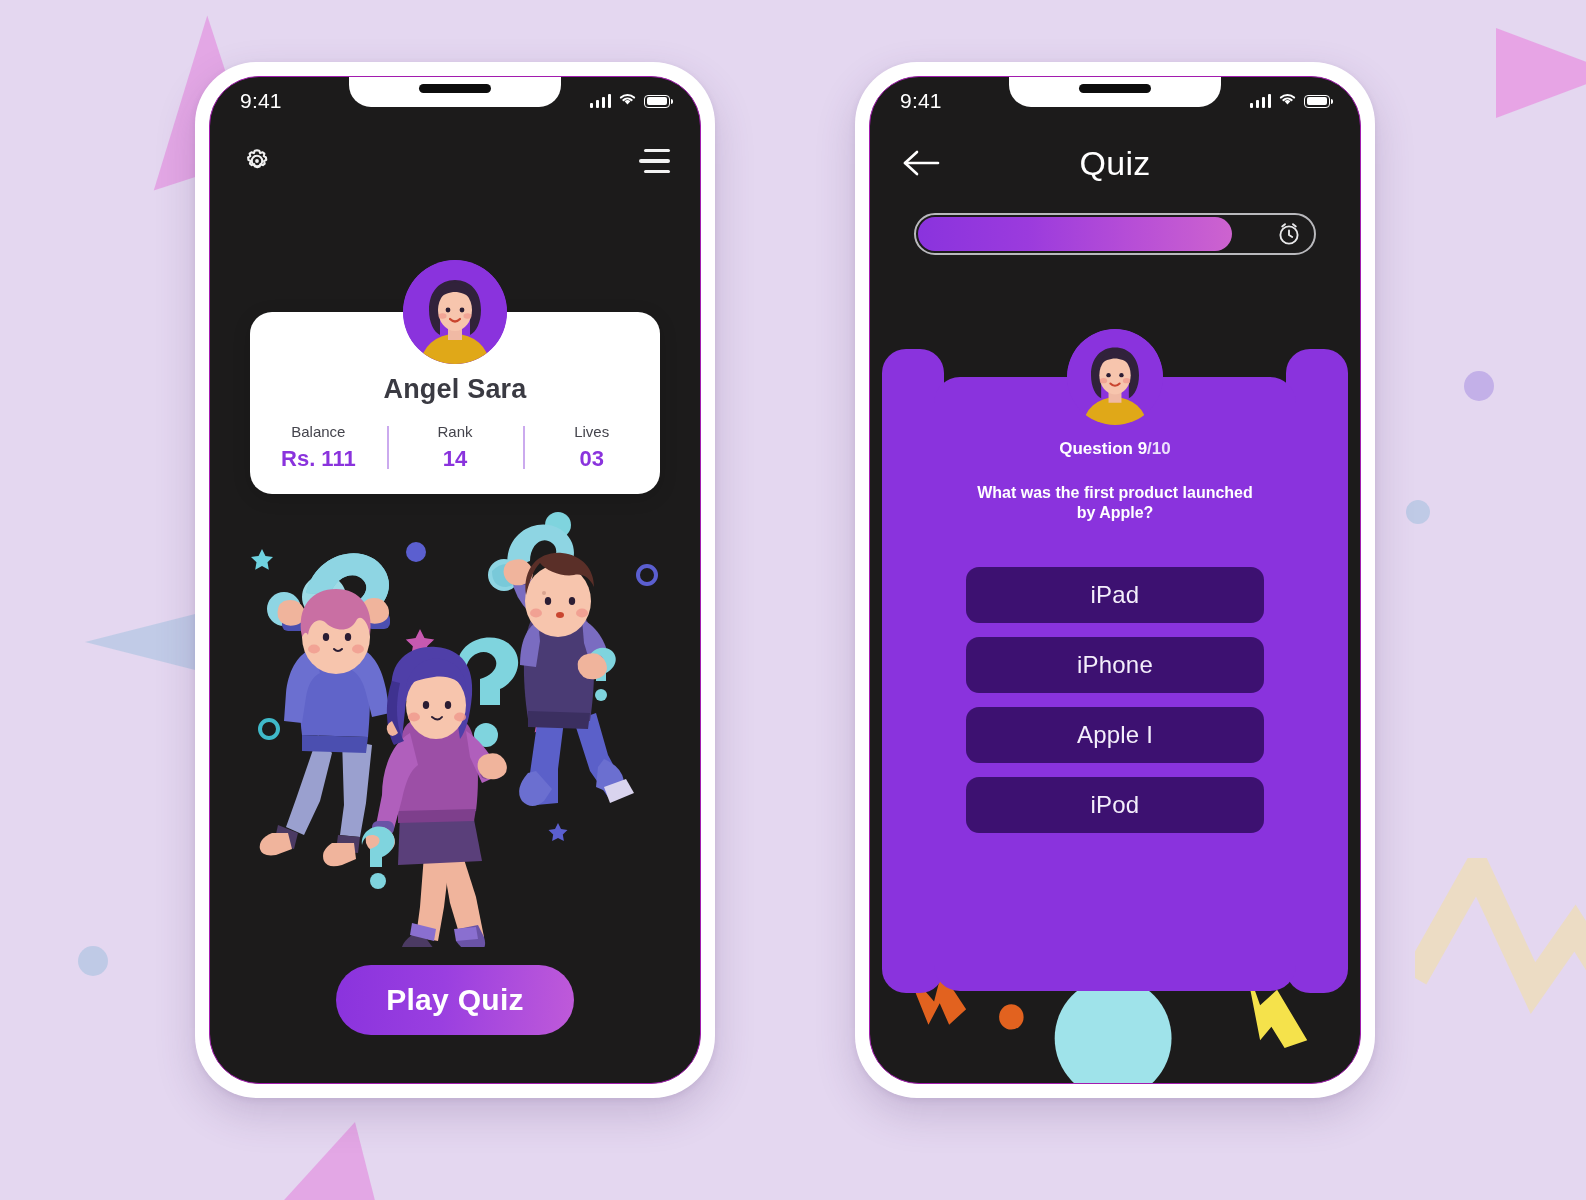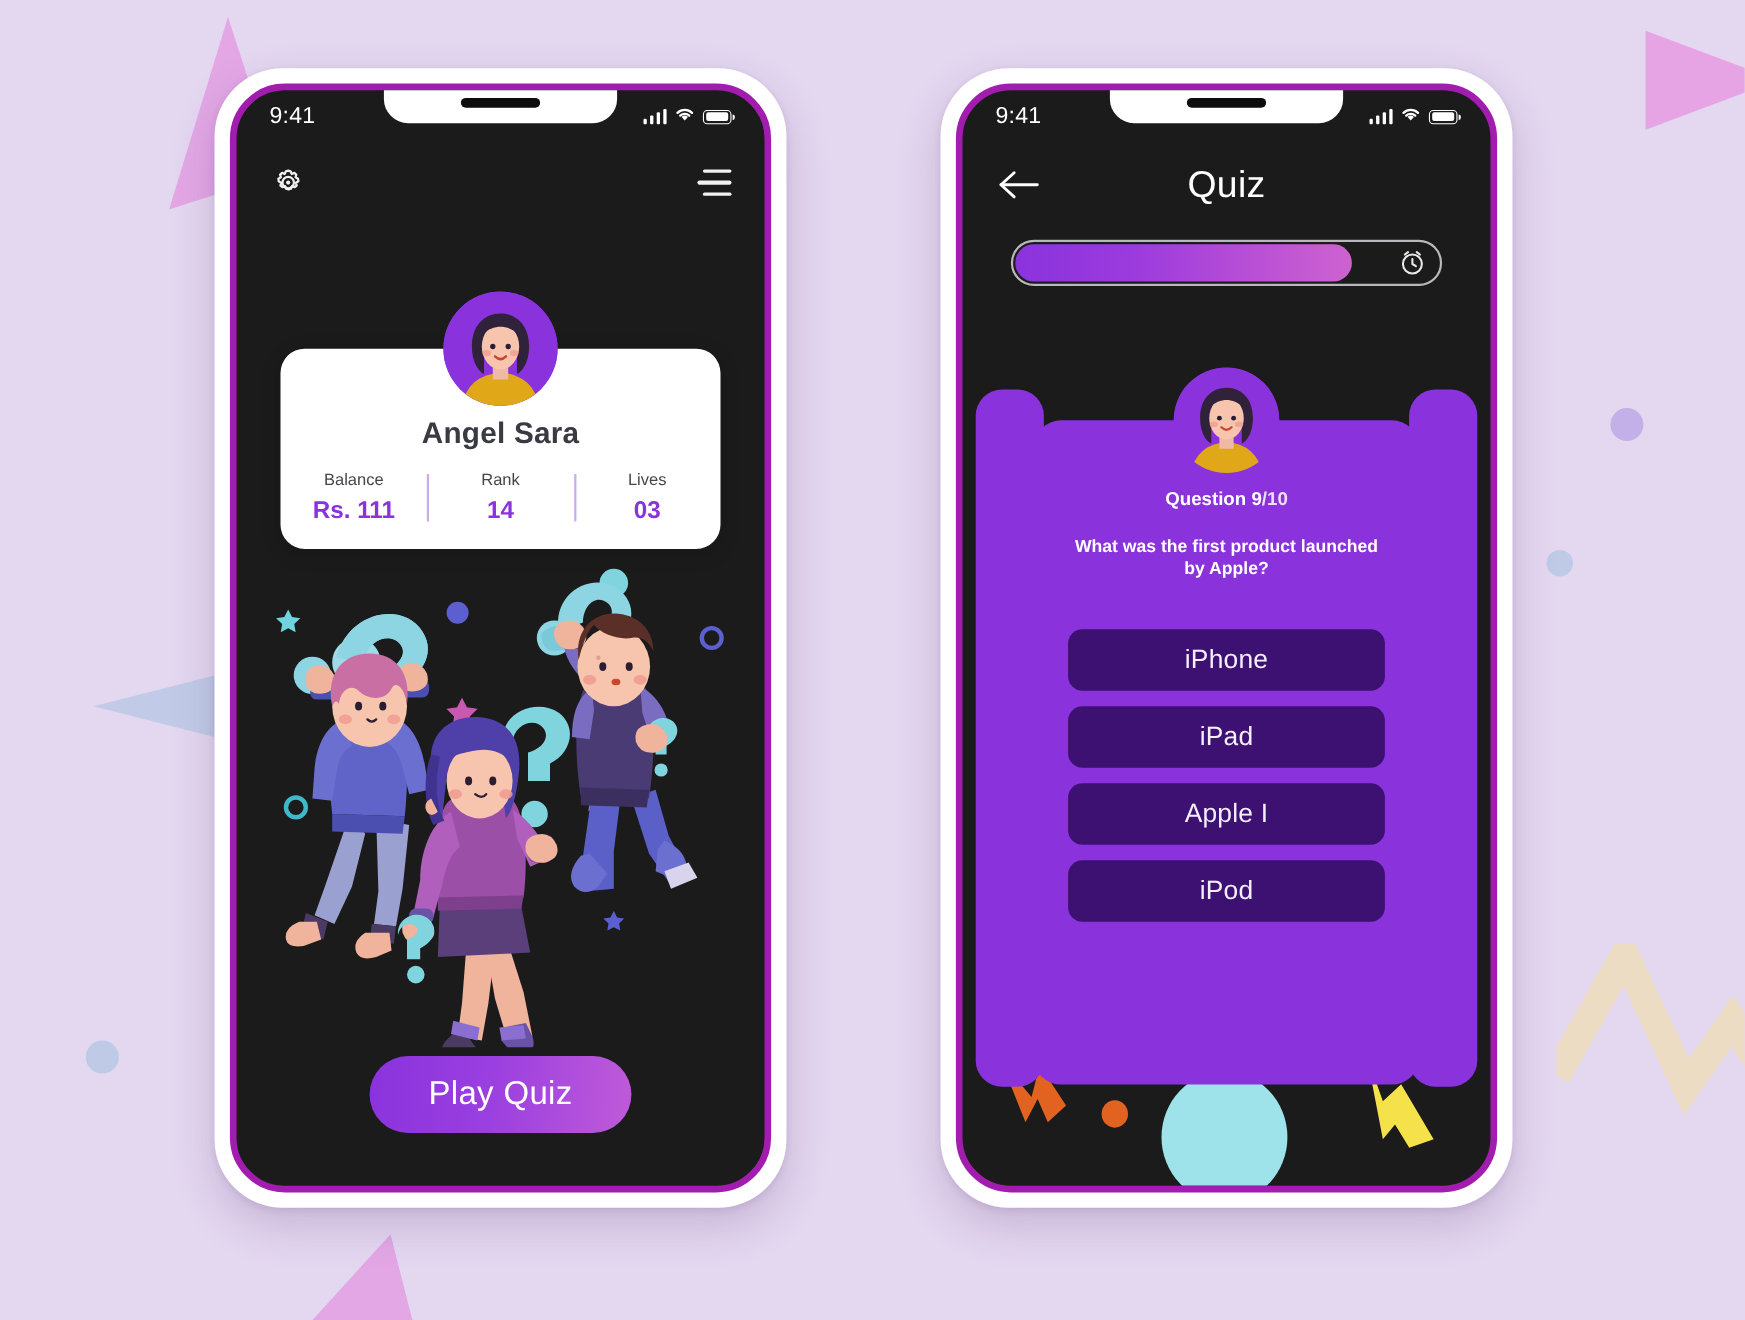--- a/index.html
+++ b/index.html
@@ -68,21 +68,21 @@
   }
   .phone-1 { left: 195px; top: 62px; width: 520px; height: 1036px; }
   .phone-2 { left: 855px; top: 62px; width: 520px; height: 1036px; }
 
   .screen {
     position: relative;
     width: 100%; height: 100%;
     background: #1c1b1b;
     border-radius: 50px;
     overflow: hidden;
-    border: 6px solid #a21caf;
+    border: 1px solid #a21caf;
   }
   .notch {
     position: absolute; left: 50%; top: -2px; transform: translateX(-50%);
     width: 212px; height: 32px;
     background: #ffffff;
     border-bottom-left-radius: 22px;
     border-bottom-right-radius: 22px;
     z-index: 20;
   }
   .notch-speaker {
@@ -168,21 +168,21 @@
     z-index: 5;
   }
   .illus svg { width: 100%; height: 100%; display: block; }
 
   .play-btn {
     position: absolute; left: 50%; transform: translateX(-50%);
     bottom: 48px;
     width: 238px; height: 70px;
     border: none; border-radius: 36px; cursor: pointer;
     background: linear-gradient(95deg, #8a33dd 0%, #9a3fe0 45%, #bf5ad9 100%);
-    color: #ffffff; font-size: 30px; font-weight: 400; letter-spacing: .3px;
+    color: #ffffff; font-size: 30px; font-weight: 700; letter-spacing: .3px;
     font-family: "Liberation Sans", sans-serif;
     z-index: 10;
   }
 
   
   .quiz-header {
     position: absolute; top: 56px; left: 0; right: 0; height: 60px;
     display: flex; align-items: center; padding: 0 30px; z-index: 18;
   }
   .quiz-title {
@@ -549,20 +549,20 @@
         <path d="M47 59 q5 5 10 0" stroke="#c9452f" stroke-width="2.2" fill="none" stroke-linecap="round"></path>
       </svg>
     </div>
 
     <div class="quiz-card">
       <div class="q-counter">
         <span>Question 9</span><span class="of">/10</span>
       </div>
       <div class="q-text">What was the first product launched by Apple?</div>
       <div class="options">
+        <button class="option">iPad</button>
         <button class="option">iPhone</button>
-        <button class="option">iPad</button>
         <button class="option">Apple I</button>
         <button class="option">iPod</button>
       </div>
     </div>
   </div>
 </div>
 
 </body></html>

